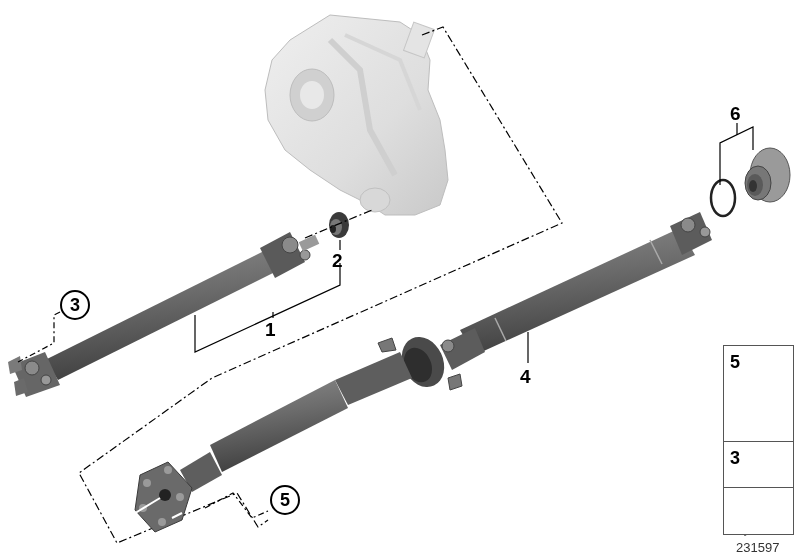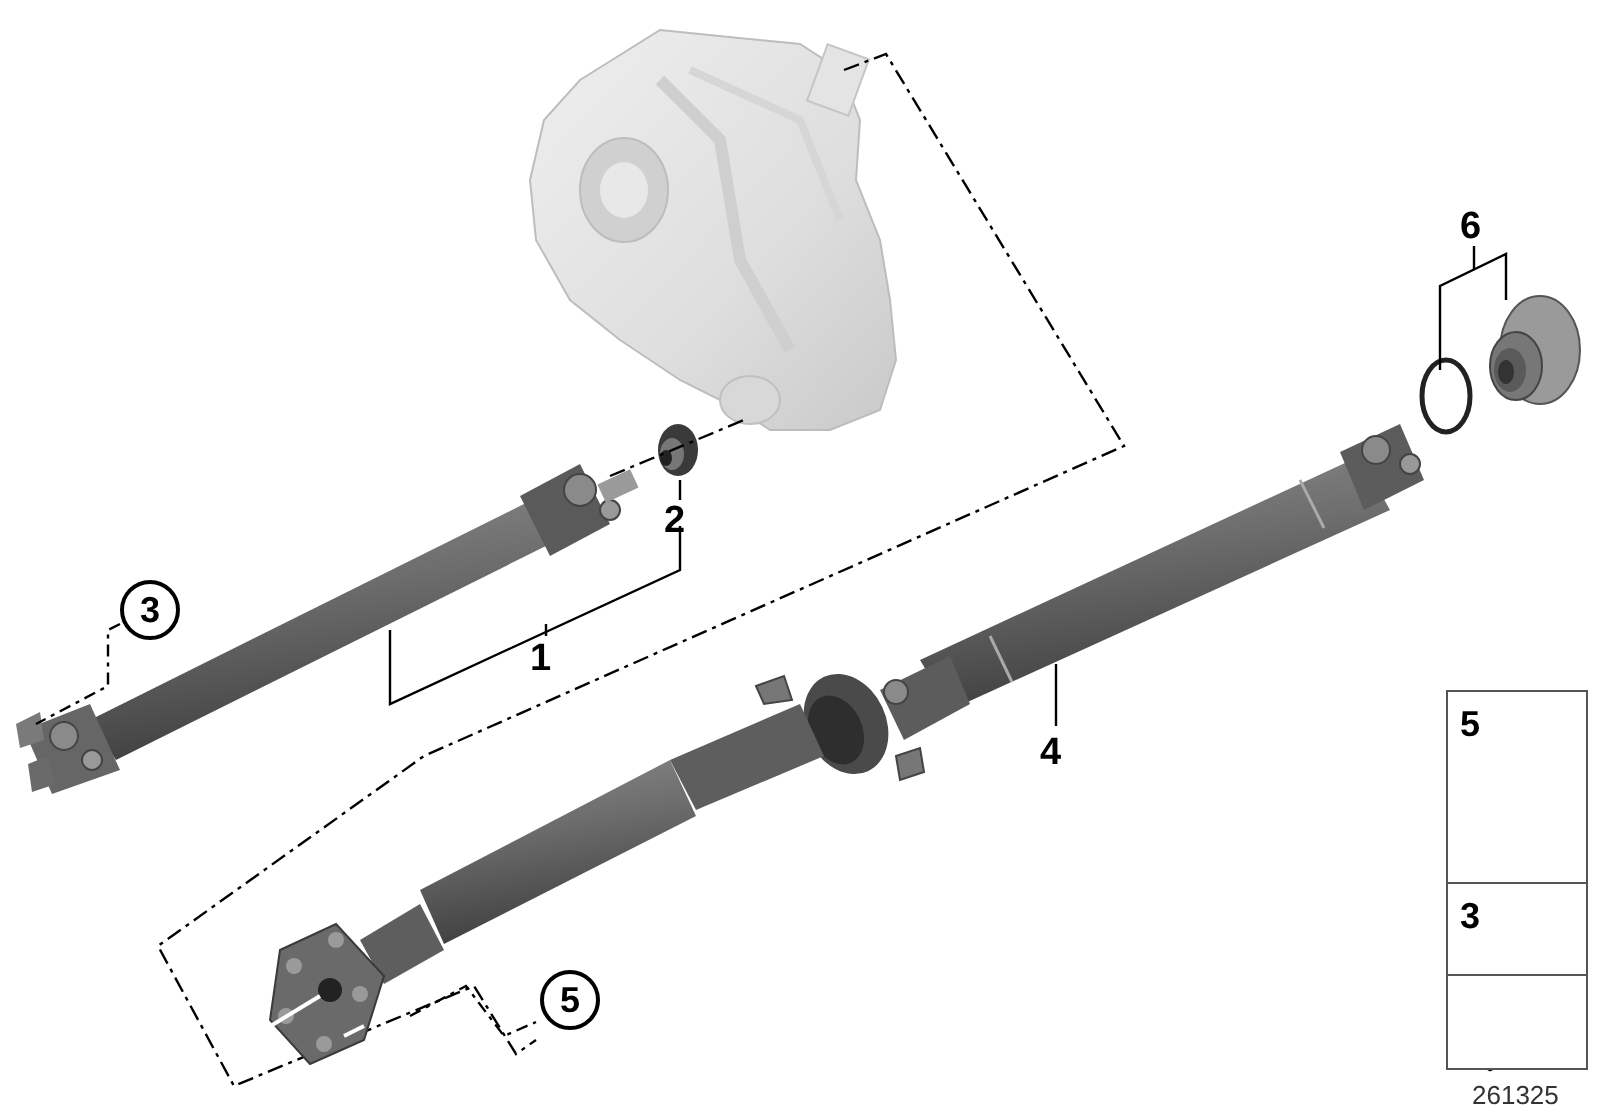--- a/index.html
+++ b/index.html
@@ -165,13 +165,13 @@
 <div class="legend-box">
   <div class="legend-cell c1">
     <span class="legend-num">5</span>
   </div>
   <div class="legend-cell c2">
     <span class="legend-num">3</span>
   </div>
   <div class="legend-cell c3"></div>
 </div>
 
-<div class="diagram-id">261325</div>
+<div class="diagram-id">231597</div>
 
 </body></html>

